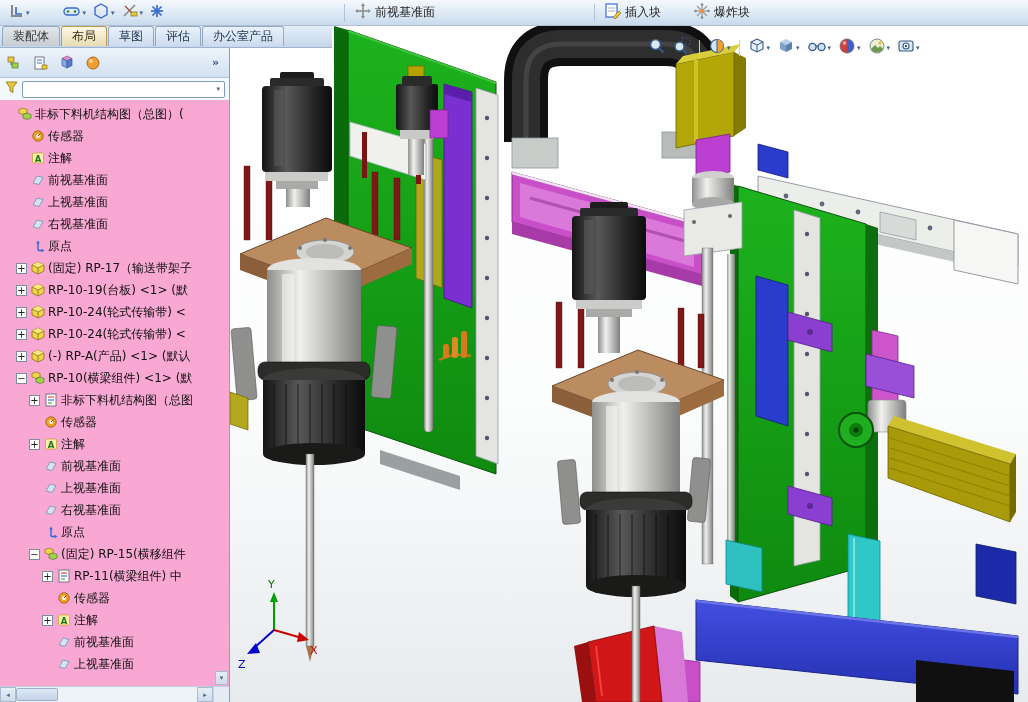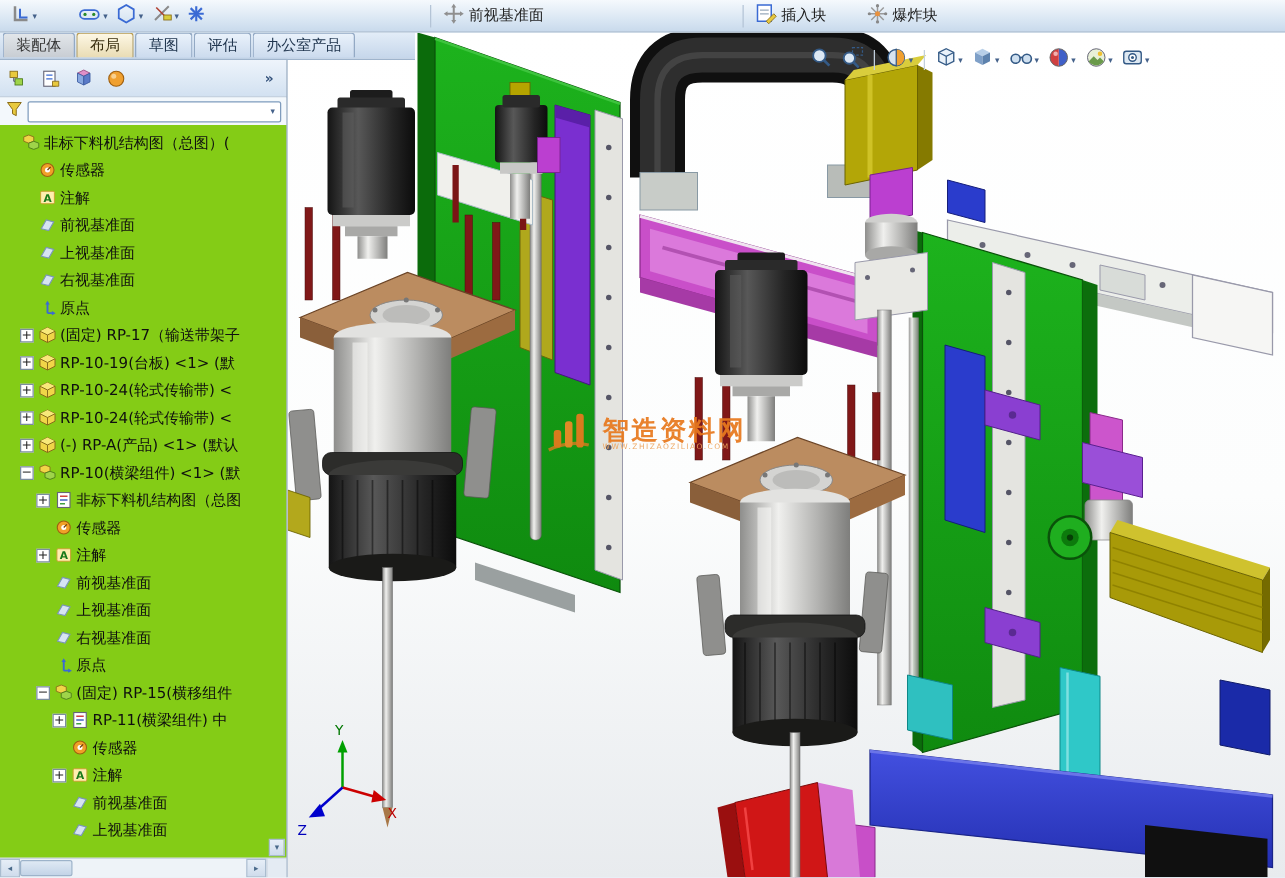--- a/index.html
+++ b/index.html
@@ -47,21 +47,21 @@
   .panel-tabs { height:30px; flex:0 0 30px; background:linear-gradient(#eef4fb,#d2e1f1);
     border-bottom:1px solid #b6c6d8; display:flex; align-items:center; gap:8px; padding:0 6px; }
   .panel-tab { width:18px; height:18px; display:flex; align-items:center; justify-content:center; border-radius:2px; }
   .panel-chevrons { margin-left:auto; font-size:11px; font-weight:bold; color:#33517a; padding:0 4px; }
   .filter-row { height:22px; flex:0 0 22px; display:flex; align-items:center; gap:3px; padding:0 4px; background:#f3f8fc; }
   .filter-input-wrap { flex:1; display:flex; align-items:center; height:17px; background:#fff;
     border:1px solid #7f9cbd; border-radius:2px; padding:0 2px; }
   .filter-input-wrap input { flex:1; border:none; outline:none; height:13px; font-size:11px; background:transparent; }
   .filter-dd { font-size:7px; color:#44618a; padding:0 2px; }
 
-  .tree { flex:1; position:relative; overflow:hidden; background:#84cc16; padding-top:3px; }
+  .tree { flex:1; position:relative; overflow:hidden; background:#f9a8d4; padding-top:3px; }
   .tree-row { height:22px; display:flex; align-items:center; gap:3px; white-space:nowrap; overflow:hidden; }
   .expand-box { flex:0 0 11px; width:11px; height:11px; border:1px solid #7c8da0; background:#fff;
     font-size:10px; line-height:9px; text-align:center; color:#222; }
   .expand-spacer { flex:0 0 11px; width:11px; height:11px; }
   .tree-icon { flex:0 0 15px; width:15px; height:15px; display:flex; align-items:center; justify-content:center; }
   .tree-label { font-size:12px; color:#0f0f0f; overflow:hidden; }
   .vscroll-down { position:absolute; right:1px; bottom:1px; width:13px; height:14px;
     background:linear-gradient(#e6eef7,#cfdcec); border:1px solid #a9bccf; font-size:7px; color:#4a6a8a;
     display:flex; align-items:center; justify-content:center; }
   .hscroll { height:16px; flex:0 0 16px; background:#eef3f8; border-top:1px solid #c2cedb;
@@ -508,24 +508,20 @@
 
     <div class="watermark">
       <span>
         <svg width="40" height="40" viewBox="0 0 40 40">
           <path d="M4 34 Q20 26 36 30" fill="none" stroke="#e8791e" stroke-width="2.5" opacity="0.8"></path>
           <rect x="8" y="18" width="6" height="14" rx="2.5" fill="#e8791e"></rect>
           <rect x="17" y="11" width="6" height="21" rx="2.5" fill="#f08a28"></rect>
           <rect x="26" y="5" width="6" height="27" rx="2.5" fill="#e8791e"></rect>
         </svg>
       </span>
-      <span class="wm-text">
-        <span class="wm-title">智造资料网</span>
-        <span class="wm-sub">WWW.ZHIZAOZILIAO.COM</span>
-      </span>
     </div>
   </div>
 
   <div class="tabstrip">
     <span class="tab gray">装配体</span>
     <span class="tab active">布局</span>
     <span class="tab">草图</span>
     <span class="tab">评估</span>
     <span class="tab">办公室产品</span>
   </div>

